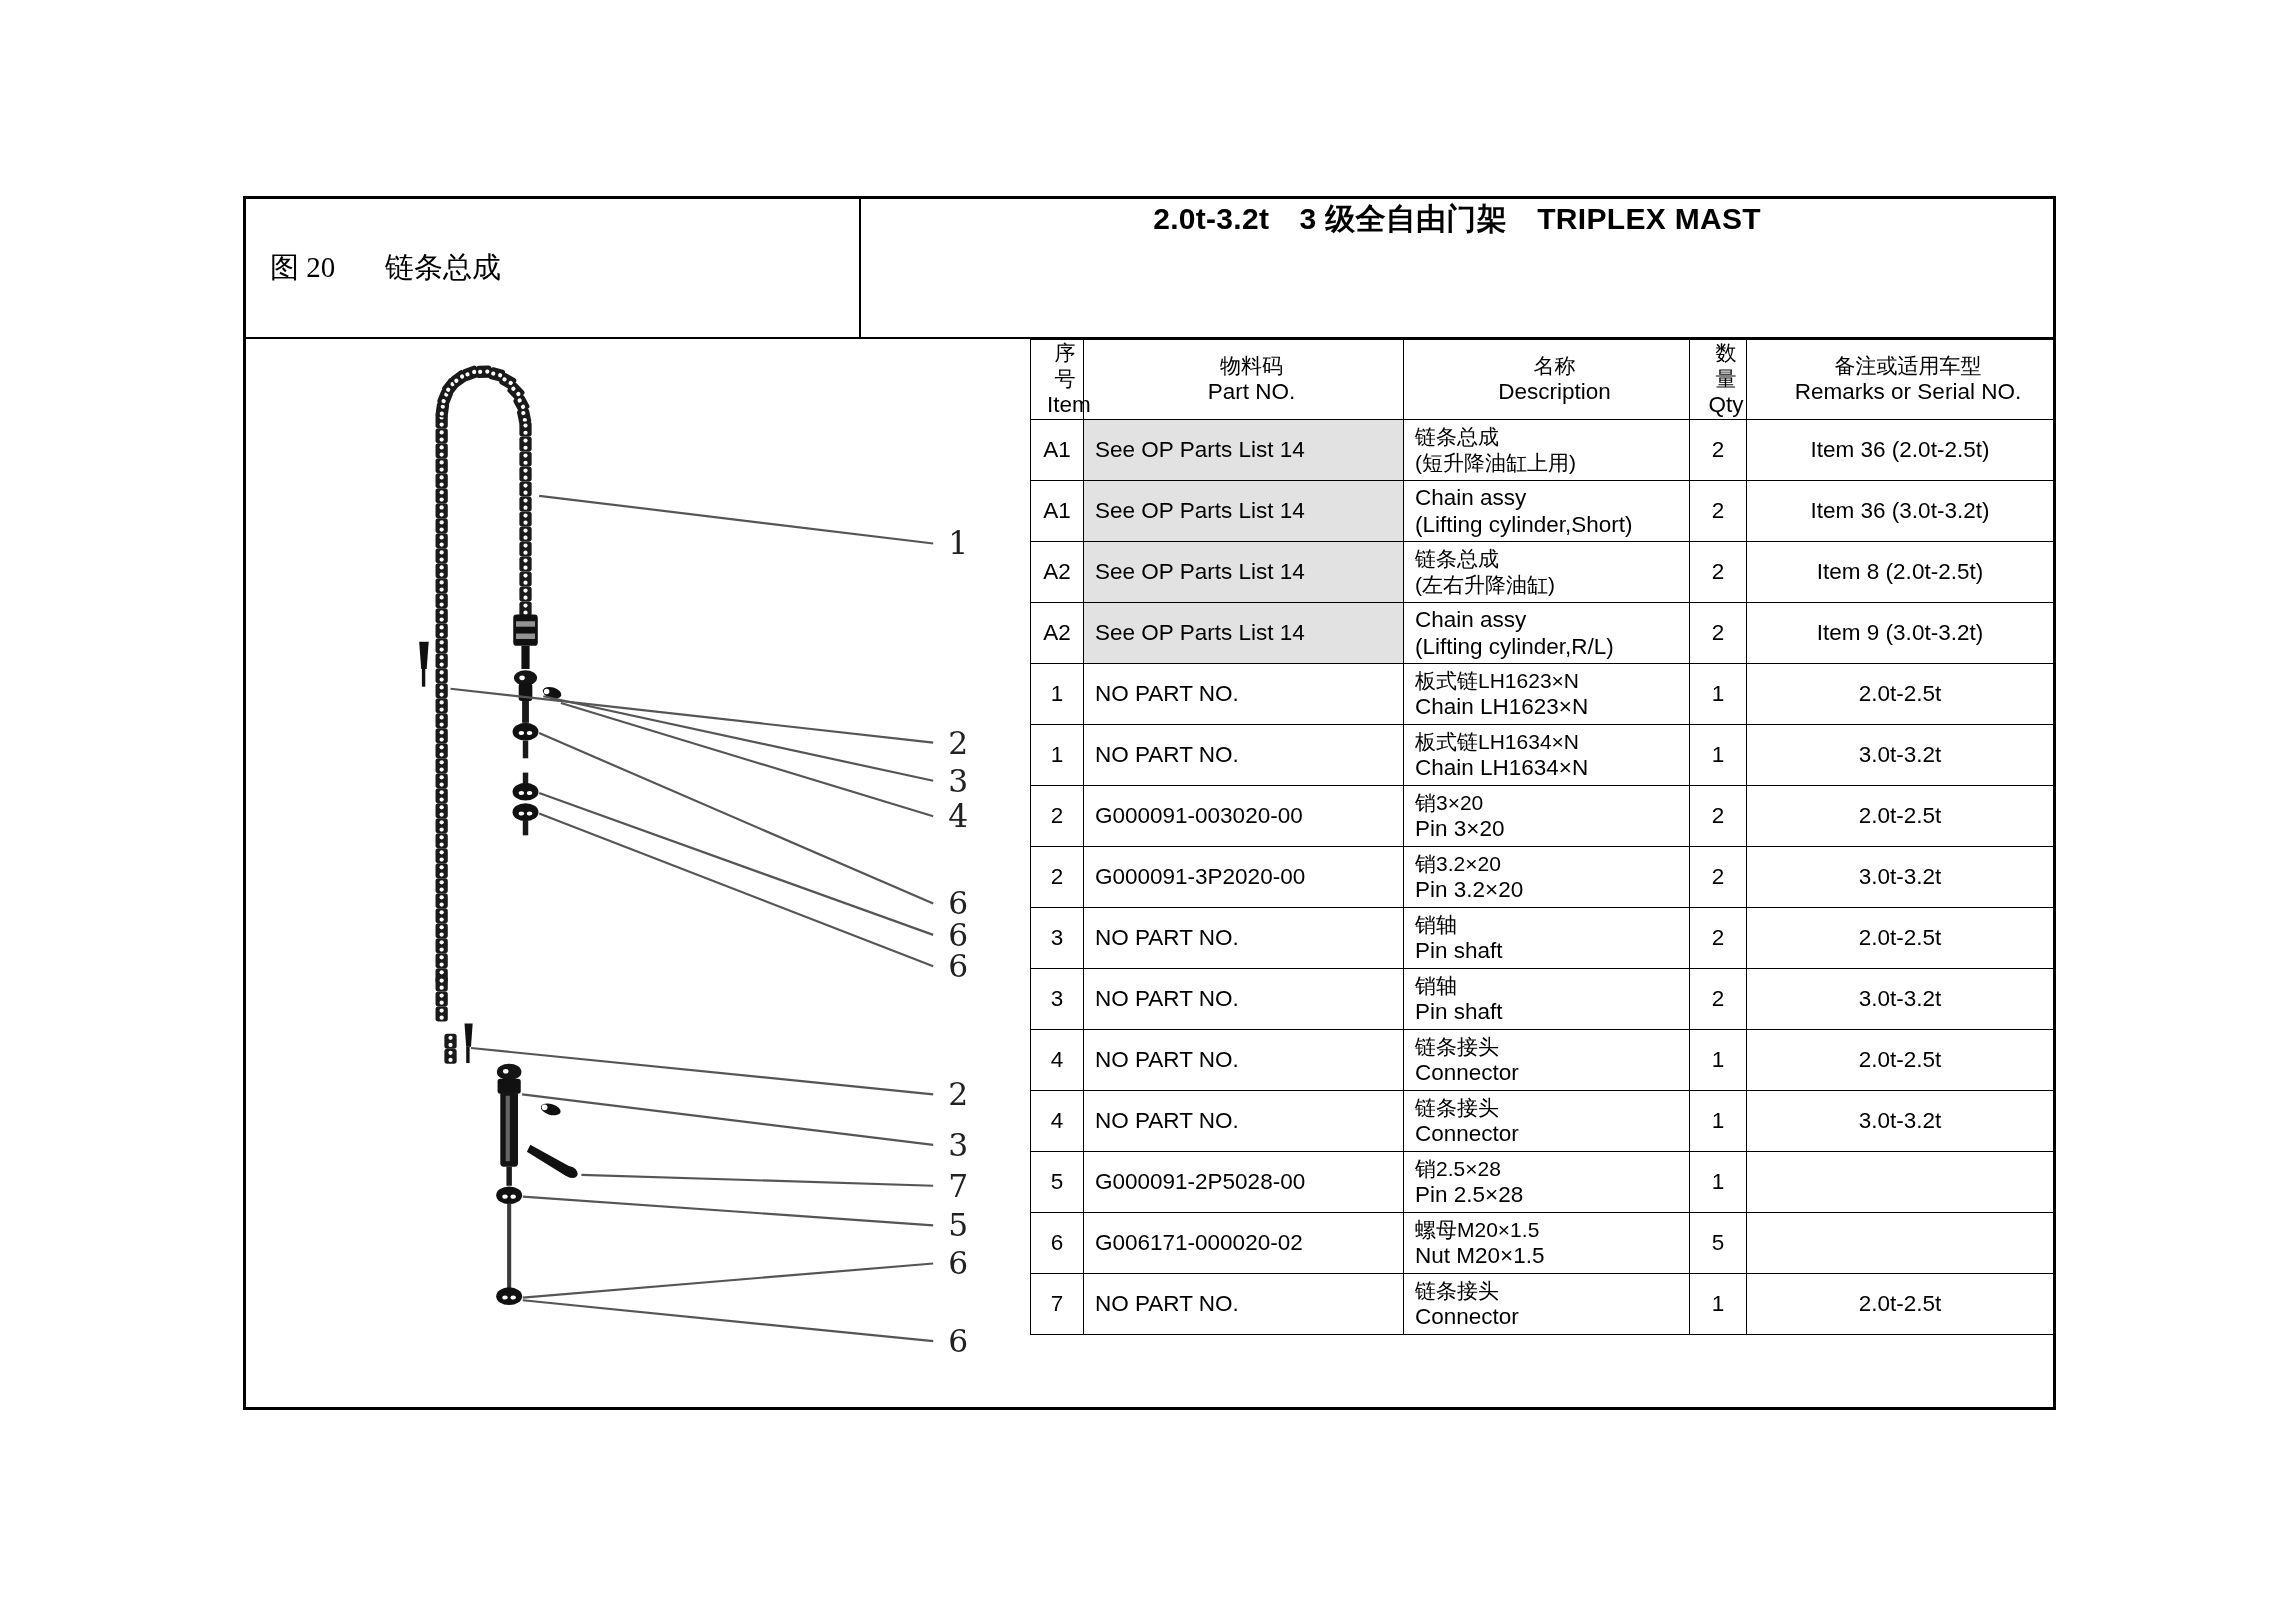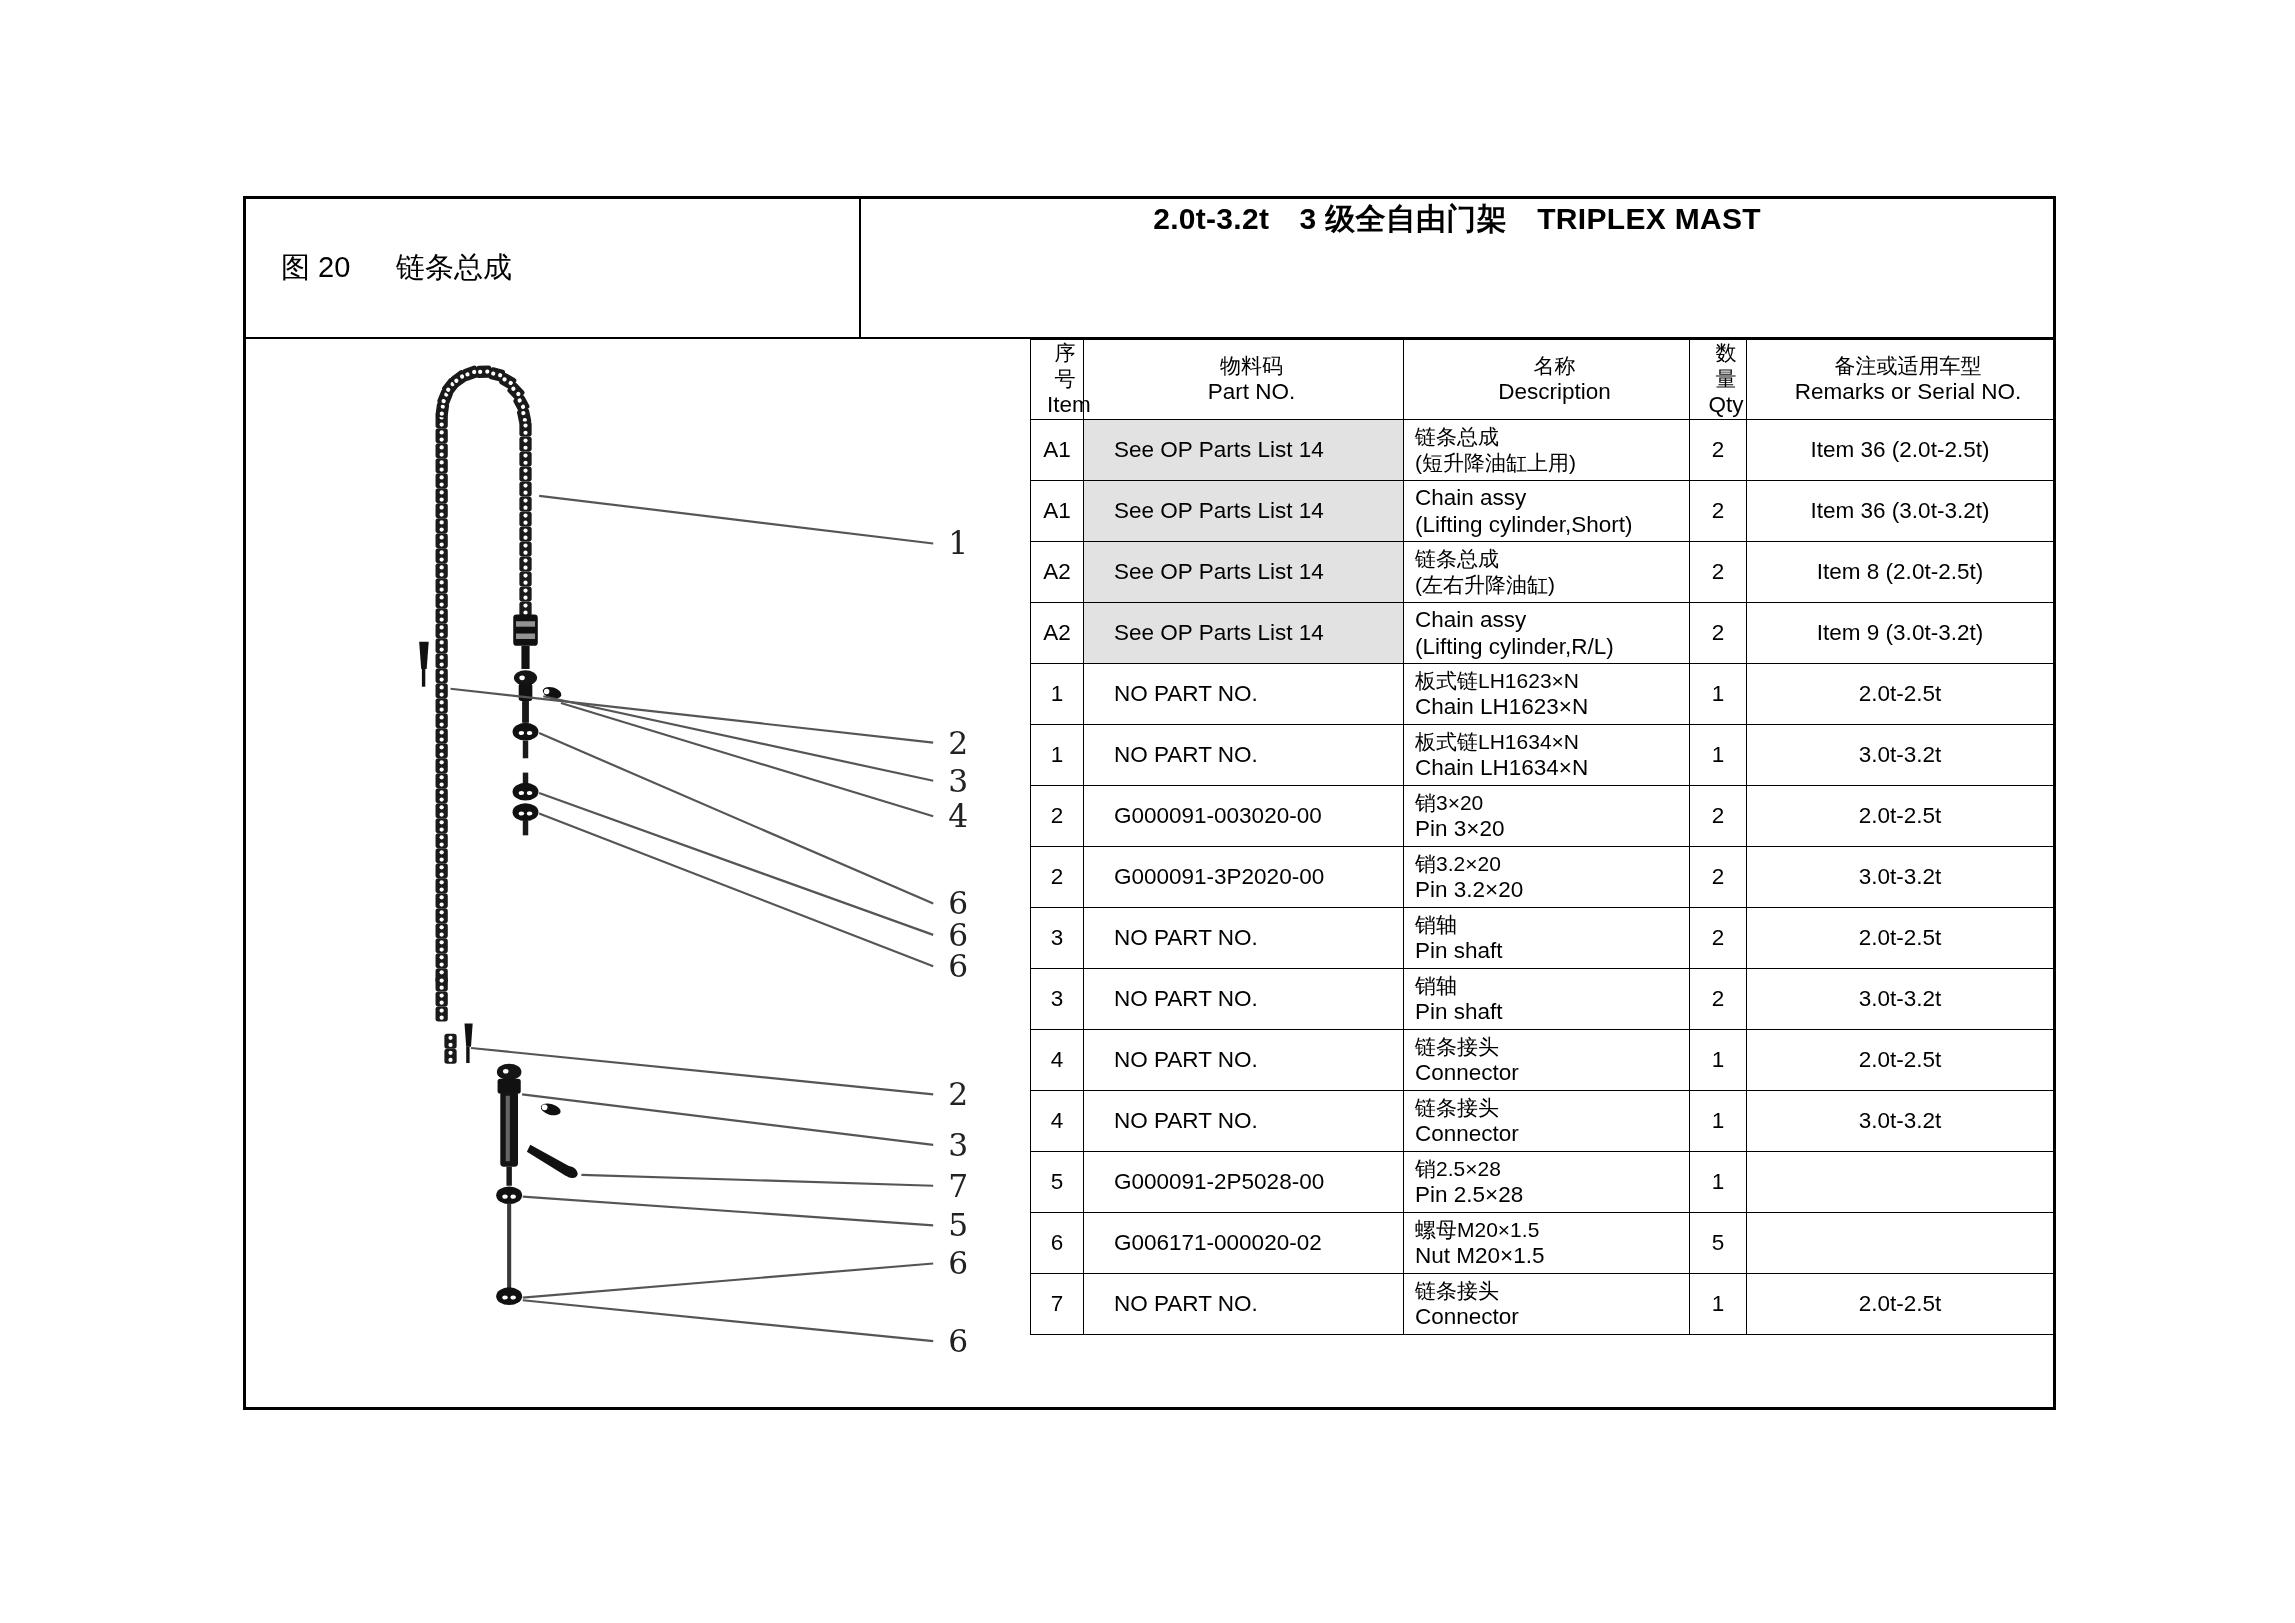--- a/index.html
+++ b/index.html
@@ -30,21 +30,22 @@
     box-sizing:border-box;
     border-bottom:2.7px solid #000;
     display:flex;
   }
   .hdr-left{
     width:615px;
     box-sizing:border-box;
     border-right:2px solid #000;
     display:flex;flex-direction:column;
     justify-content:center;
-    padding-left:35px;
+    padding-left:24px;
+    font-family:Liberation Serif, serif;
   }
   .hdr-line{display:flex;align-items:baseline;font-size:29px;line-height:1.42;white-space:nowrap;}
   .hdr-tag{display:inline-block;width:115px;}
   .hdr-right{
     flex:1;
     display:flex;align-items:flex-start;justify-content:center;
   }
   .mast-title{font-size:30px;font-weight:bold;letter-spacing:0.3px;white-space:nowrap;}
 
   
@@ -77,21 +78,21 @@
 
   .tbl thead td{height:71px;padding-left:16px;}
   .hd2{display:flex;flex-direction:column;justify-content:center;line-height:1.22;}
   .hd-cn{font-size:21px;}
   .hd-en{font-size:22.5px;}
 
   .tbl tbody td{height:60px;}
   .cell-2{display:flex;flex-direction:column;justify-content:center;line-height:1.2;}
   .txt-cn{font-size:21px;}
   .txt-en{font-size:22.5px;}
-  td.left{text-align:left;padding-left:30px;}
+  td.left{text-align:left;padding-left:11px;}
   td.shade{background:#e2e2e2;}
   td.desc{text-align:left;padding-left:11px;}
 
   
   .diagram{
     position:absolute;
     left:0;top:0;
     width:784px;height:1069px;
   }
   .diagram svg{display:block;width:100%;height:100%;}

